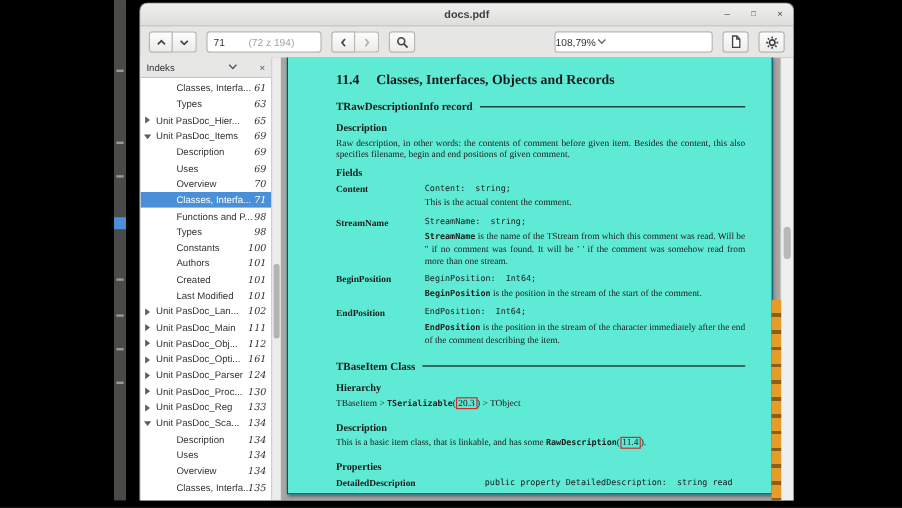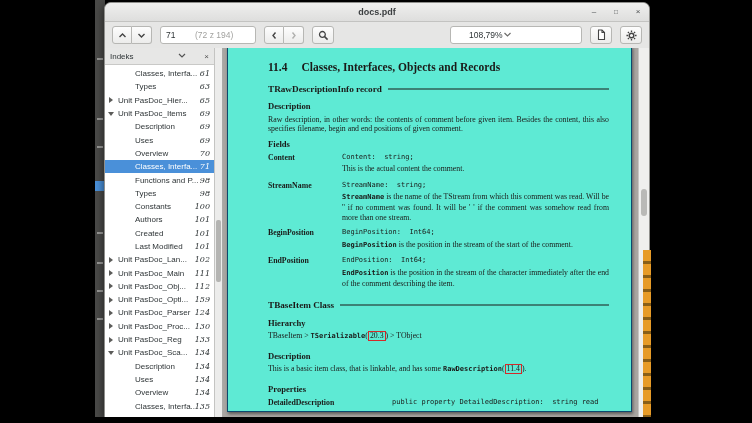--- a/index.html
+++ b/index.html
@@ -6,21 +6,21 @@
   #stage{position:relative;width:752px;height:423px;background:#000;overflow:hidden;
          font-family:"Liberation Sans",sans-serif;color:#2e3436;}
   
   #bg-sliver{position:absolute;left:95px;top:0;width:10px;height:417px;background:#4a4a48;overflow:hidden;}
   #bg-sliver .speck{position:absolute;left:2px;width:6px;height:2px;background:#9a9a98;}
   #bg-sliver .bluenotch{position:absolute;left:0;top:181px;width:10px;height:10px;background:#4a90d9;}
   
   #orange-strip{position:absolute;left:643px;top:250px;width:8px;height:167px;
     background:repeating-linear-gradient(180deg,#e79b28 0 11px,#8a5f18 11px 14px);}
   
-  #win{position:absolute;left:104px;top:2px;width:546px;height:415px;background:#e9e9e8;
+  #win{position:absolute;left:116px;top:2px;width:546px;height:415px;background:#e9e9e8;
        border:1px solid #8f8f8c;border-bottom:none;border-radius:7px 7px 0 0;
        box-shadow:0 2px 10px rgba(0,0,0,.6);overflow:hidden;box-sizing:border-box;}
   
   #titlebar{height:18px;background:linear-gradient(#efefee,#dededd);border-bottom:1px solid #c3c3c1;
             position:relative;display:flex;align-items:center;justify-content:center;}
   #titlebar .title{font-size:9px;font-weight:bold;color:#3c3f41;}
   .winctl{position:absolute;top:0;right:6px;height:18px;display:flex;align-items:center;gap:12px;}
   .winctl span{font-size:8px;color:#4a4d4f;width:10px;text-align:center;cursor:default;line-height:10px;}
   .winctl .maxg{font-size:6.5px;}
   
@@ -33,21 +33,21 @@
   .btn-group .btn:first-child{border-radius:3px 0 0 3px;}
   .btn-group .btn:last-child{border-radius:0 3px 3px 0;border-left:none;}
   .sq{width:22px;}
   .entry{height:18px;background:#fff;border:1px solid #b7b7b4;border-radius:3px;box-sizing:border-box;
          position:relative;display:flex;align-items:center;}
   #page-entry{width:96px;}
   #page-entry input{border:none;outline:none;background:transparent;width:28px;font-size:8.5px;
                     padding:0 0 0 5px;color:#2e3436;font-family:"Liberation Sans",sans-serif;}
   #page-entry .hint{position:absolute;left:34px;font-size:8.5px;color:#a2a29f;white-space:nowrap;}
   .spacer{flex:1;}
-  #zoom-combo{width:132px;padding:0 18px;font-size:8.5px;cursor:default;}
+  #zoom-combo{width:132px;padding:0 0;font-size:8.5px;cursor:default;}
   svg.ic{display:block;}
   
   #content{position:absolute;left:0;top:45px;right:0;bottom:0;display:flex;}
   
   #sidebar{width:109px;background:#fff;display:flex;flex-direction:column;border-right:1px solid #c4c4c2;}
   #sidebar-header{height:16px;background:#e7e7e6;border-bottom:1px solid #c9c9c7;display:flex;
                   align-items:center;padding:0 5px;gap:16px;flex:none;}
   #sidebar-header .shtitle{font-size:8px;color:#2e3436;flex:1;}
   #sidebar-list{flex:1;overflow:hidden;padding-top:2px;}
   .srow{height:13.3px;display:flex;align-items:center;font-size:8px;white-space:nowrap;
@@ -265,21 +265,21 @@
     <span class="spage">111</span>
   </div>
             <div class="srow lvl0">
     <span class="tri tri-right"></span>
     <span class="slabel">Unit PasDoc_Obj...</span>
     <span class="spage">112</span>
   </div>
             <div class="srow lvl0">
     <span class="tri tri-right"></span>
     <span class="slabel">Unit PasDoc_Opti...</span>
-    <span class="spage">159</span>
+    <span class="spage">161</span>
   </div>
             <div class="srow lvl0">
     <span class="tri tri-right"></span>
     <span class="slabel">Unit PasDoc_Parser</span>
     <span class="spage">124</span>
   </div>
             <div class="srow lvl0">
     <span class="tri tri-right"></span>
     <span class="slabel">Unit PasDoc_Proc...</span>
     <span class="spage">130</span>

